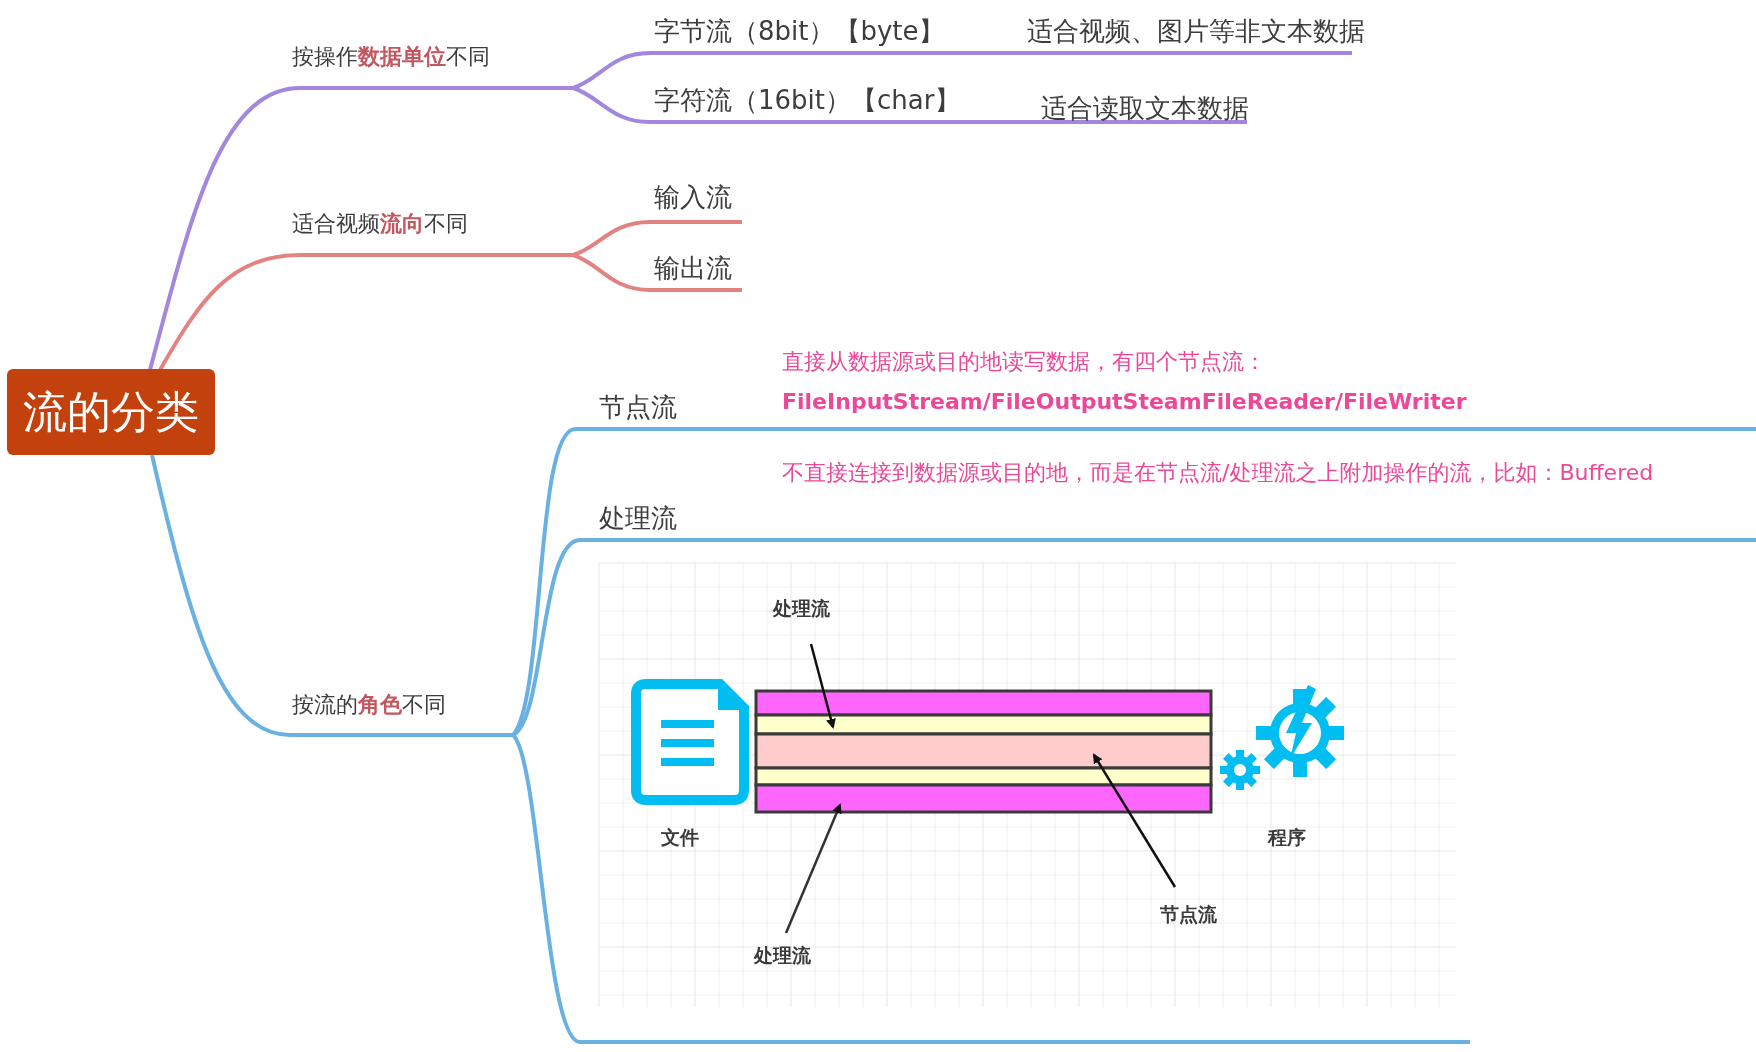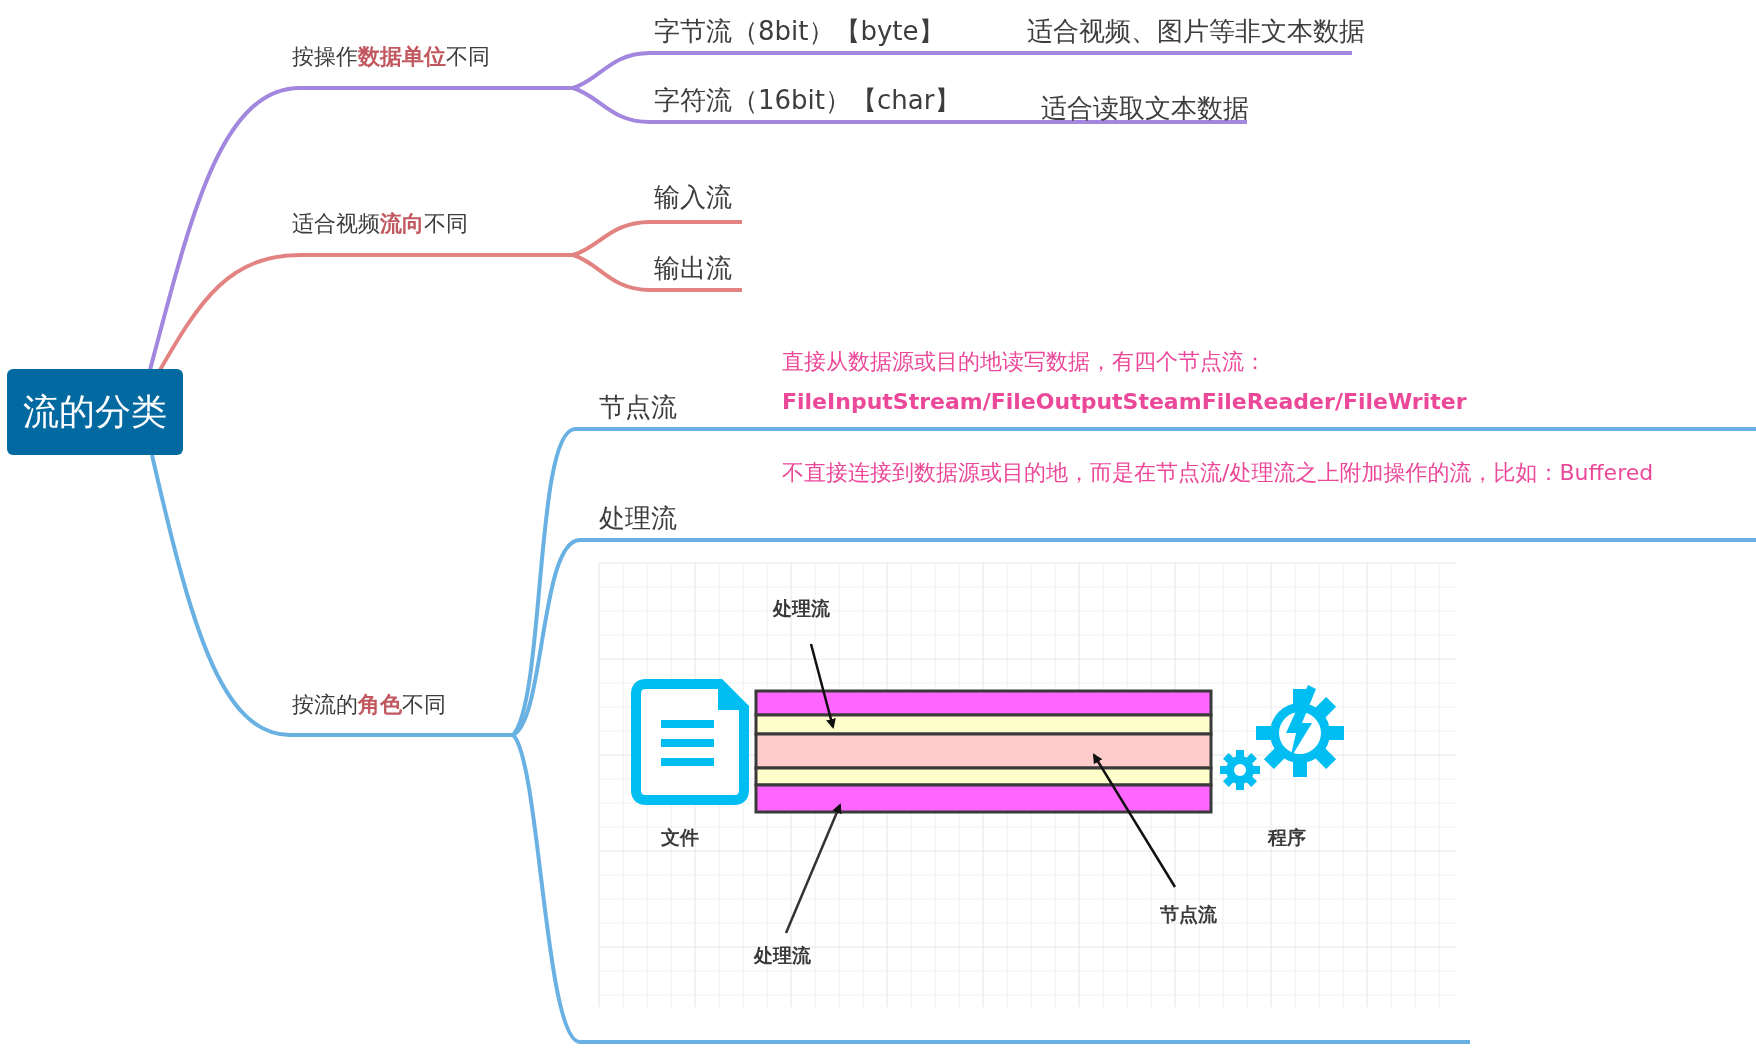--- a/index.html
+++ b/index.html
@@ -1,21 +1,21 @@
 <!DOCTYPE html>
 <html><head>
 <meta charset="utf-8">
 <style>
   html, body { margin: 0; padding: 0; background: #ffffff; }
   body { width: 1756px; height: 1052px; position: relative; overflow: hidden;
          font-family: "DejaVu Sans", "Liberation Sans", sans-serif; color: #3d3d3d; }
   #map { position: absolute; left: 0; top: 0; }
   .txt { position: absolute; white-space: nowrap; }
-  .root { position: absolute; left: 7px; top: 369px; width: 176px; height: 86px;
-          background: #0369a1; border-radius: 6px; color: #fff; font-size: 36px;
+  .root { position: absolute; left: 7px; top: 369px; width: 208px; height: 86px;
+          background: #c2410c; border-radius: 6px; color: #fff; font-size: 44px;
           display: flex; align-items: center; justify-content: center; }
   .l1 { font-size: 22px; color: #3d3d3d; }
   .l1 .hl { color: #c2585f; font-weight: bold; }
   .l2 { font-size: 26px; color: #3d3d3d; }
   .desc { font-size: 22px; color: #ec4899; line-height: 40px; }
   .desc .bold { font-weight: bold; }
   .dlabel { font-size: 19px; font-weight: bold; color: #3a3a3a; }
 </style>
 </head>
 <body>

